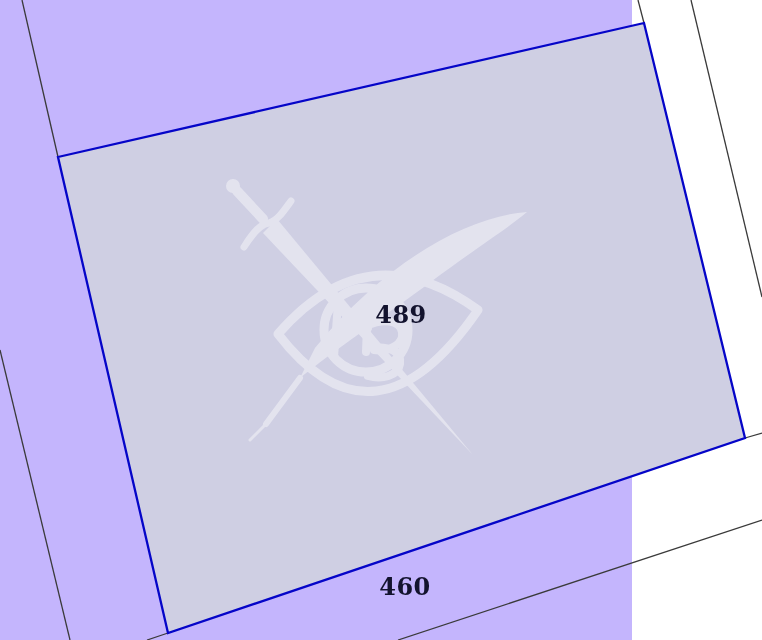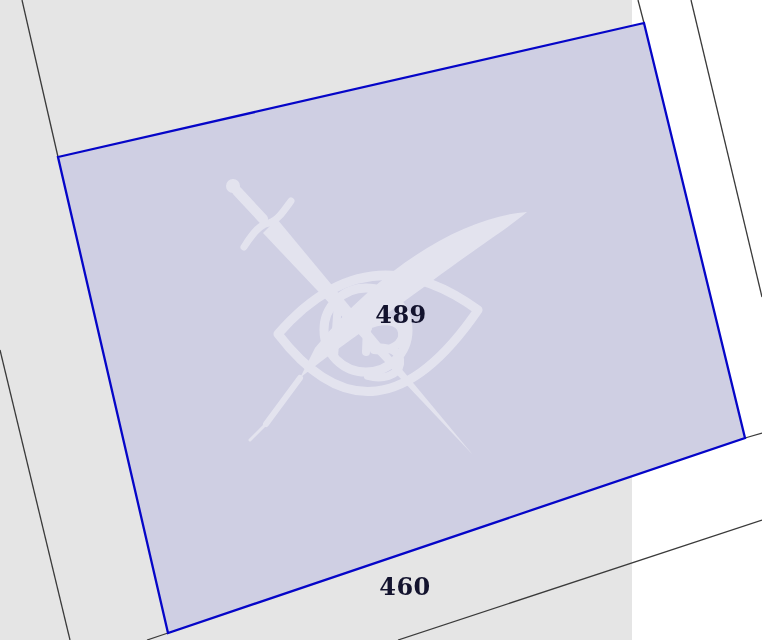--- a/index.html
+++ b/index.html
@@ -1,21 +1,21 @@
 <!DOCTYPE html>
 <html><head>
 <meta charset="utf-8">
 <style>
   html, body { margin: 0; padding: 0; }
   body {
     width: 762px; height: 640px; overflow: hidden;
     background: #ffffff;
     font-family: "DejaVu Serif", "Liberation Serif", serif;
   }
-  .map-wrap { position: relative; width: 632px; height: 640px; background: #e5e5e5; }
+  .map-wrap { position: relative; width: 632px; height: 640px; background: #c4b5fd; }
   svg { display: block; }
   .parcel-label {
     font-family: "DejaVu Serif", "Liberation Serif", serif;
     font-weight: 700;
     letter-spacing: 0.5px;
   }
 </style>
 </head>
 <body style="background: rgb(255, 255, 255);">
 

